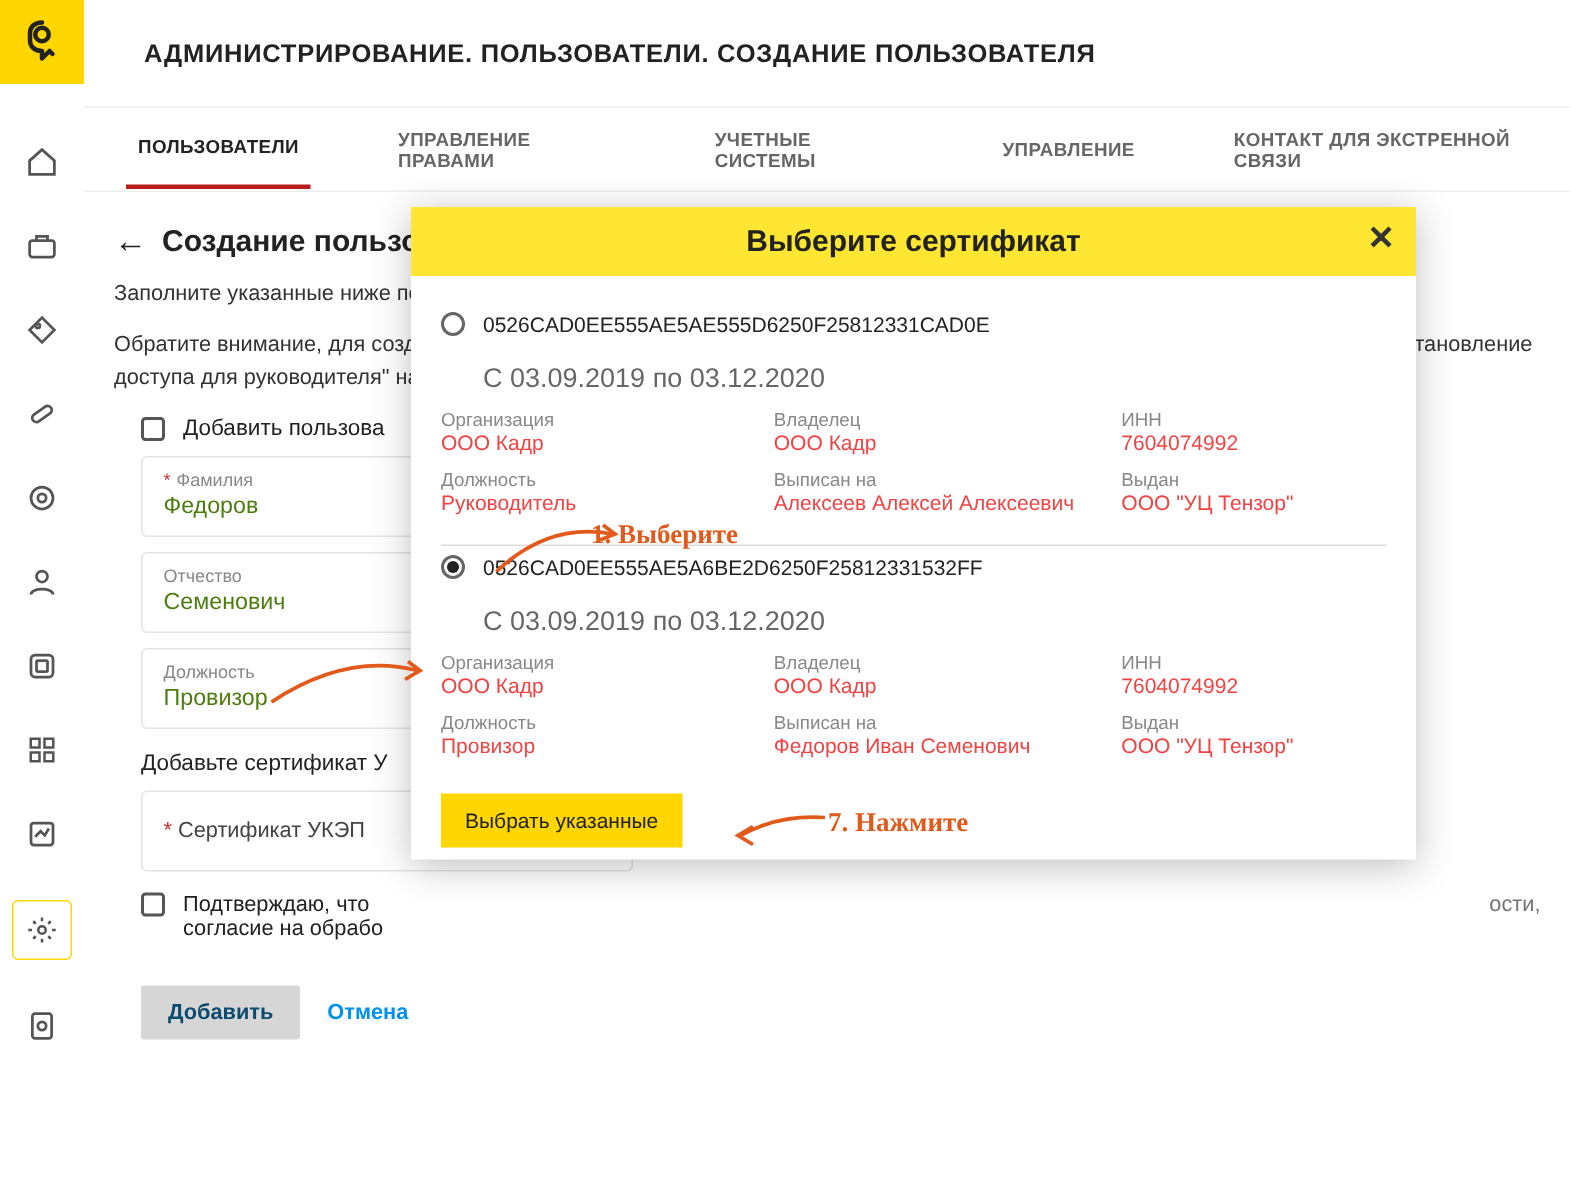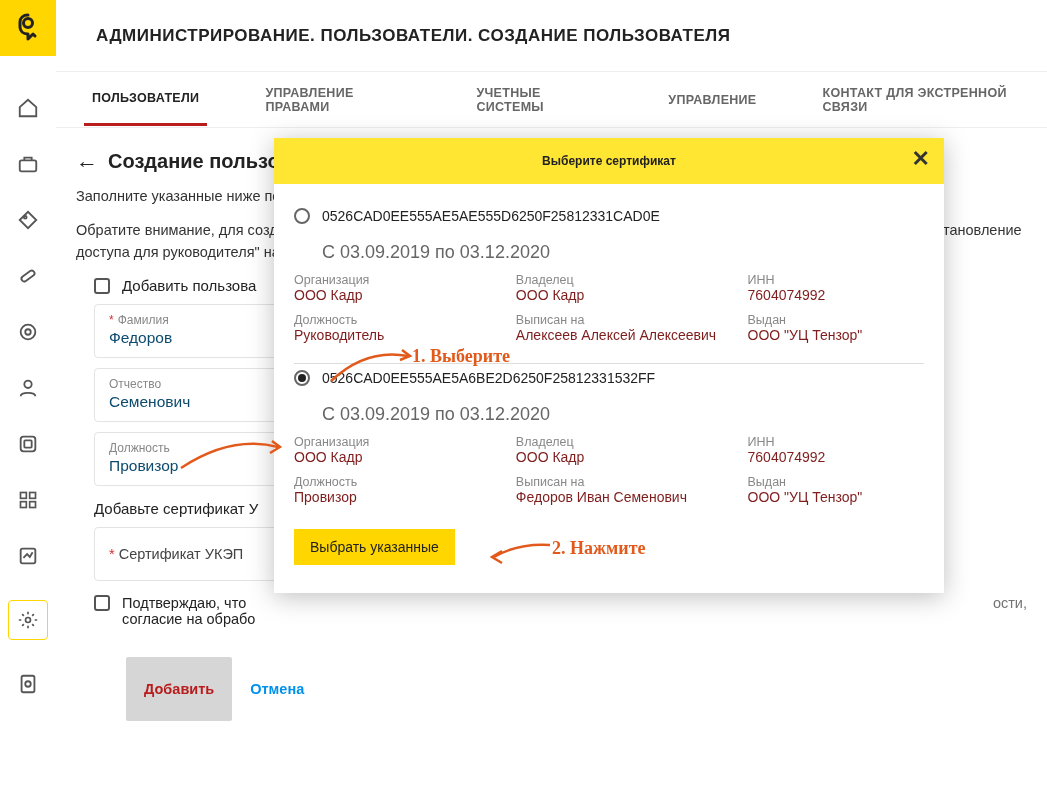--- a/index.html
+++ b/index.html
@@ -20,43 +20,43 @@
   .page-head { display: flex; align-items: center; gap: 10px; padding-left: 0; }
   .back { font-size: 22px; }
   .page-head h2 { font-size: 20px; font-weight: 700; }
   .intro { margin-top: 12px; font-size: 14.5px; color: #333; line-height: 1.5; }
   .form { margin-top: 14px; padding-left: 18px; }
   .check-row { display: flex; align-items: center; gap: 12px; font-size: 15px; margin: 6px 0 8px 0; }
   .cb { width: 16px; height: 16px; border: 2px solid #555; border-radius: 3px; display:inline-block; }
   .field-box { border: 1px solid #e3e3e3; border-radius: 4px; padding: 8px 14px 10px 14px; margin: 10px 0; width: 320px; background:#fff; }
   .field-label { font-size: 12px; color: #888; }
   .req { color: #d32f2f; margin-right: 4px; }
-  .field-val { font-size: 15.5px; color: #0c4a6e; margin-top: 2px; }
+  .field-val { font-size: 15.5px; color: #4d7c0f; margin-top: 2px; }
   .section-txt { font-size: 15px; margin: 14px 0 8px 0; }
   .cert-box { border: 1px solid #e3e3e3; border-radius: 4px; padding: 18px 14px; margin: 10px 0; width: 328px; background:#fff; font-size: 14.5px; color:#444; }
   .confirm-row { display:flex; gap:12px; font-size:14.5px; margin-top:14px; }
   .link { color:#737373; }
   .actions { display:flex; gap:18px; align-items:center; margin-top:30px; padding-left:18px; }
-  .btn-grey { background:#d6d6d6; color:#b91c1c; border:none; padding:24px 18px; font-size:14.5px; font-weight:600; border-radius:2px;margin-left:32px; }
+  .btn-grey { background:#d6d6d6; color:#0c4a6e; border:none; padding:10px 18px; font-size:14.5px; font-weight:600; border-radius:2px; }
   .btn-link { color:#0091ea; font-size:14.5px; font-weight:600; }
   .overlay { position:absolute; top:10px; left:218px; width:670px; background:#fff; box-shadow:0 4px 24px rgba(0,0,0,.25); z-index:50; }
   .ov-head { background:#ffe633; height:46px; display:flex; align-items:center; justify-content:center; position:relative; }
-  .ov-head h3 { font-size:12px; font-weight:700; }
+  .ov-head h3 { font-size:20px; font-weight:700; }
   .ov-close { position:absolute; right:14px; top:8px; font-size:22px; font-weight:700; color:#333; }
-  .ov-body { padding: 18px 20px 28px 20px; }
+  .ov-body { padding: 18px 20px 8px 20px; }
   .cert { padding: 6px 0 14px 0; border-bottom:1px solid #ddd; }
   .cert:last-of-type { border-bottom: none; padding-bottom: 4px;}
   .radio-row { display:flex; align-items:center; gap:12px; }
   .radio { width:16px; height:16px; border:2px solid #666; border-radius:50%; display:inline-flex; align-items:center; justify-content:center; flex-shrink:0; }
   .radio.sel::after { content:""; width:8px; height:8px; background:#222; border-radius:50%; }
   .cert-id { font-size:14px; color:#222; }
   .cert-dates { font-size:18px; color:#666; margin-left:28px; margin-top:18px; }
   .cert-grid { display:grid; grid-template-columns: 1.05fr 1.1fr .9fr; gap: 4px 16px; margin-top:10px; font-size:13.5px; }
   .glabel { color:#888; font-size:12.5px; }
-  .gval { color:#7f1d1d; font-size:14px; margin-bottom:6px; }
+  .gval { color:#ef4444; font-size:14px; margin-bottom:6px; }
   .btn-yellow { background:#ffd600; border:none; padding:10px 16px; font-size:14px; font-weight:500; margin-top:14px; color:#222; }
   .anno { position:absolute; color:#e25a1b; font-family: "Segoe Script", cursive; font-size:18px; font-weight:600; z-index:60; }
   .arrow-svg { position:absolute; z-index:55; }
 </style>
 </head>
 <body>
 
 <div class="app">
   <div class="sidebar">
     <div class="logo">
@@ -267,32 +267,32 @@
                   <div class="glabel">Выдан</div>
                   <div class="gval">ООО "УЦ Тензор"</div>
                 </div>
             </div>
           </div>
 
           <button class="btn-yellow">Выбрать указанные</button>
         </div>
       </div>
 
-      <div class="anno" style="top:218px; left:356px;">1. Выберите</div>
+      <div class="anno" style="top:218px; left:338px;">1. Выберите</div>
       <svg class="arrow-svg" style="top:218px; left:270px;" width="90" height="40">
           <path d="M5 35 Q40 2 82 10" fill="none" stroke="#e25a1b" stroke-width="2.5"></path>
           <path d="M76 4 L84 10 L74 14" fill="none" stroke="#e25a1b" stroke-width="2.5"></path>
         </svg>
 
       <svg class="arrow-svg" style="top:305px; left:120px;" width="110" height="40">
           <path d="M5 35 Q55 2 102 14" fill="none" stroke="#e25a1b" stroke-width="2.5"></path>
           <path d="M96 8 L104 14 L94 20" fill="none" stroke="#e25a1b" stroke-width="2.5"></path>
         </svg>
 
-      <div class="anno" style="top:410px; left:496px;">2. Нажмите</div>
+      <div class="anno" style="top:410px; left:496px;">7. Нажмите</div>
       <svg class="arrow-svg" style="top:413px; left:432px;" width="66" height="26">
           <path d="M62 4 Q30 2 6 16" fill="none" stroke="#e25a1b" stroke-width="2.5"></path>
           <path d="M14 10 L4 16 L14 22" fill="none" stroke="#e25a1b" stroke-width="2.5"></path>
         </svg>
 
     </div>
   </div>
 </div>
 
 </body></html>

